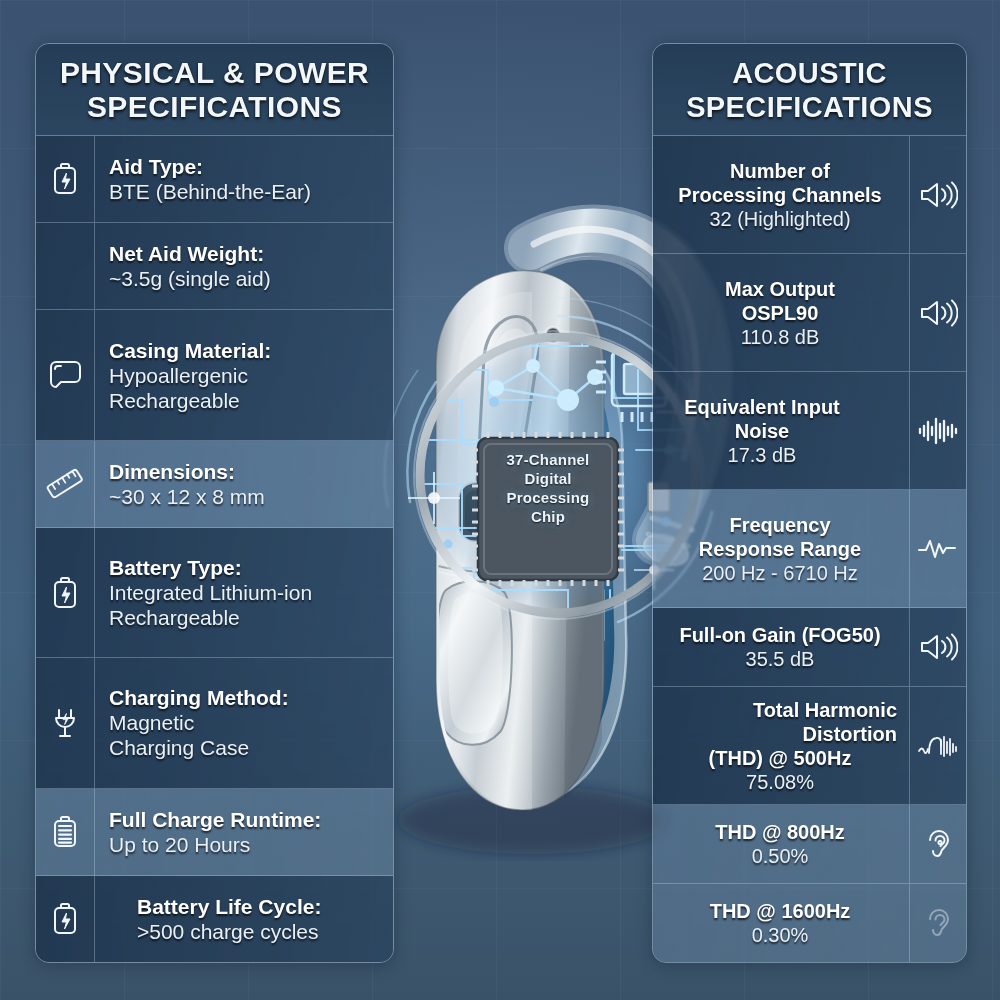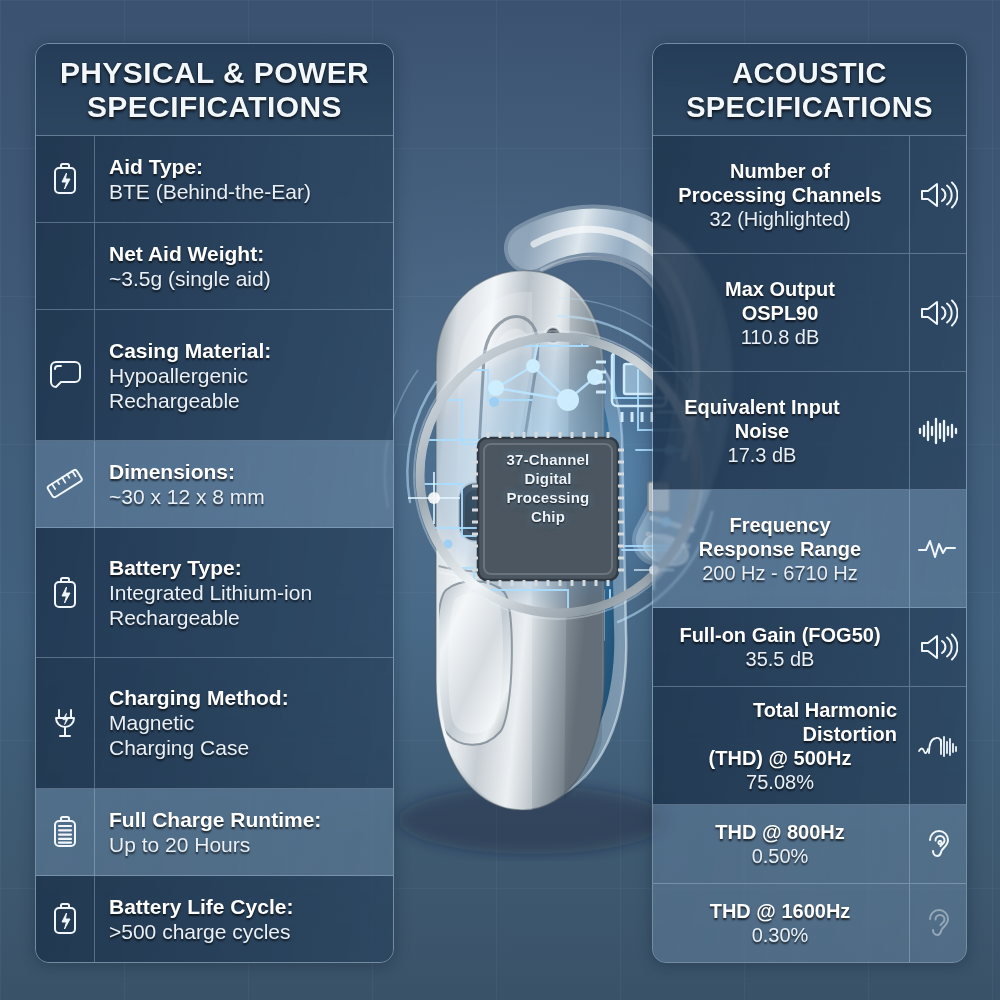--- a/index.html
+++ b/index.html
@@ -536,21 +536,21 @@
                 <path d="M10 24.9 h12"></path>
                 <path d="M10 28.6 h12"></path>
               </g>
             </svg>
           </div>
           <div class="text-cell">
             <div class="spec-label">Full Charge Runtime:</div>
             <div class="spec-value">Up to 20 Hours</div>
           </div>
         </div>
-        <div class="row dark" style="flex: 2 0 0%;">
+        <div class="row dark" style="flex: 2 0 0%; gap: 28px;">
           <div class="icon-cell">
             <svg class="ic" width="32" height="36" viewBox="0 0 32 36">
               <rect x="6" y="7" width="20" height="25" rx="4" stroke="#f1f6fa" stroke-width="2" fill="none" stroke-linecap="round" stroke-linejoin="round"></rect>
               <rect x="12" y="3" width="8" height="4" rx="1.5" stroke="#f1f6fa" stroke-width="2" fill="none" stroke-linecap="round" stroke-linejoin="round"></rect>
               <path d="M17.5 12 L13 21 h4.5 L15.5 28 L21 18 h-4.5 Z" fill="#f1f6fa" stroke="#f1f6fa" stroke-width="1" stroke-linejoin="round"></path>
             </svg>
           </div>
           <div class="text-cell">
             <div class="spec-label">Battery Life Cycle:</div>
             <div class="spec-value">&gt;500 charge cycles</div>

